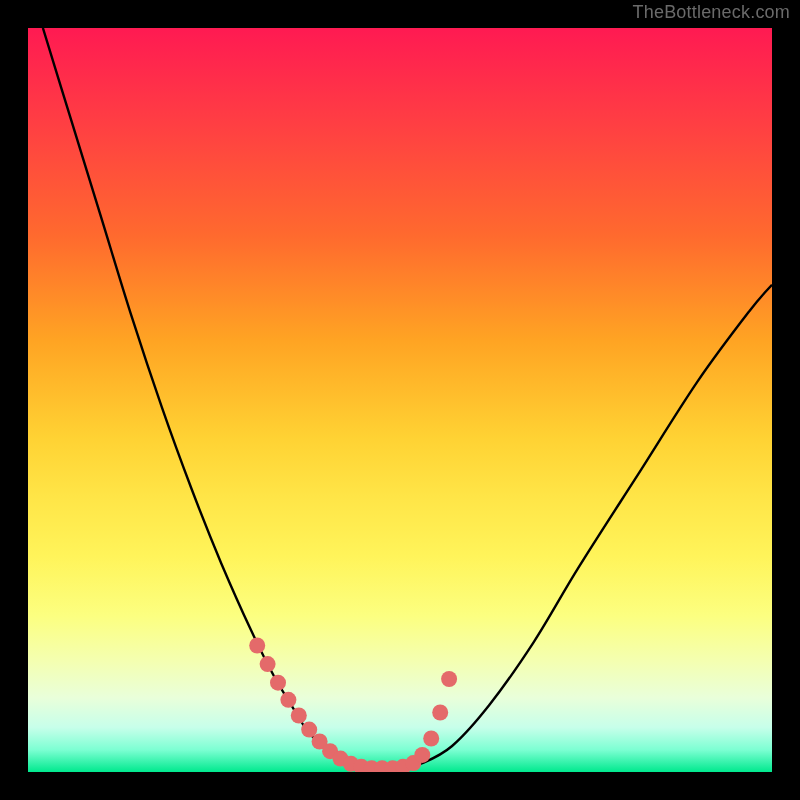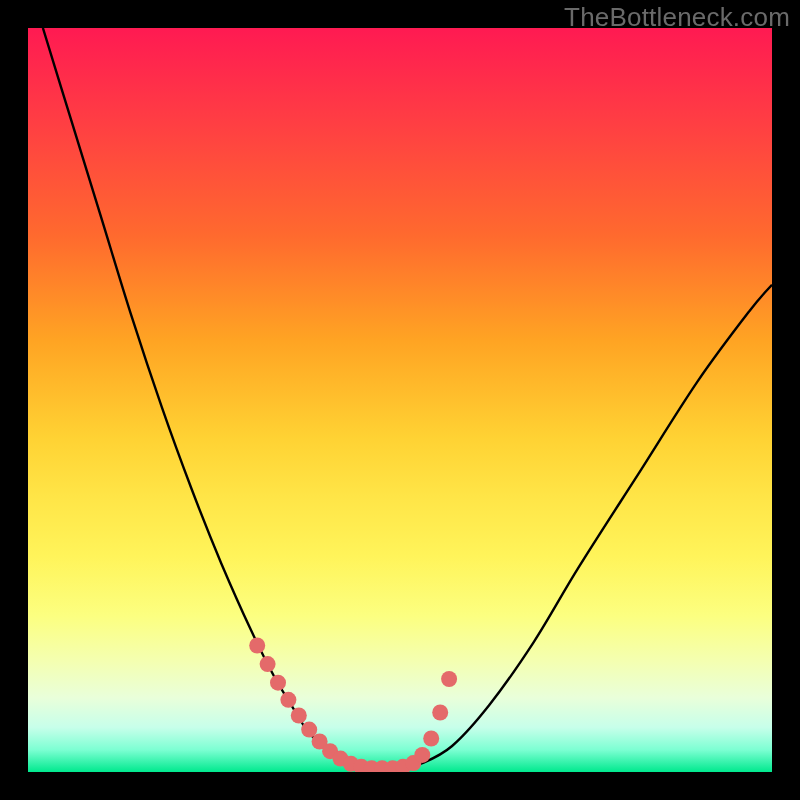--- a/index.html
+++ b/index.html
@@ -47,21 +47,21 @@
     left: 28px;
     top: 28px;
     width: 744px;
     height: 744px;
   }
   .watermark {
     position: absolute;
     top: 2px;
     right: 10px;
     color: #6a6a6a;
-    font-size: 26px;
+    font-size: 18px;
     font-weight: 500;
     letter-spacing: 0.2px;
     user-select: none;
   }
 </style>
 </head>
 <body>
 
 <div class="frame">
   <div class="plot"></div>

